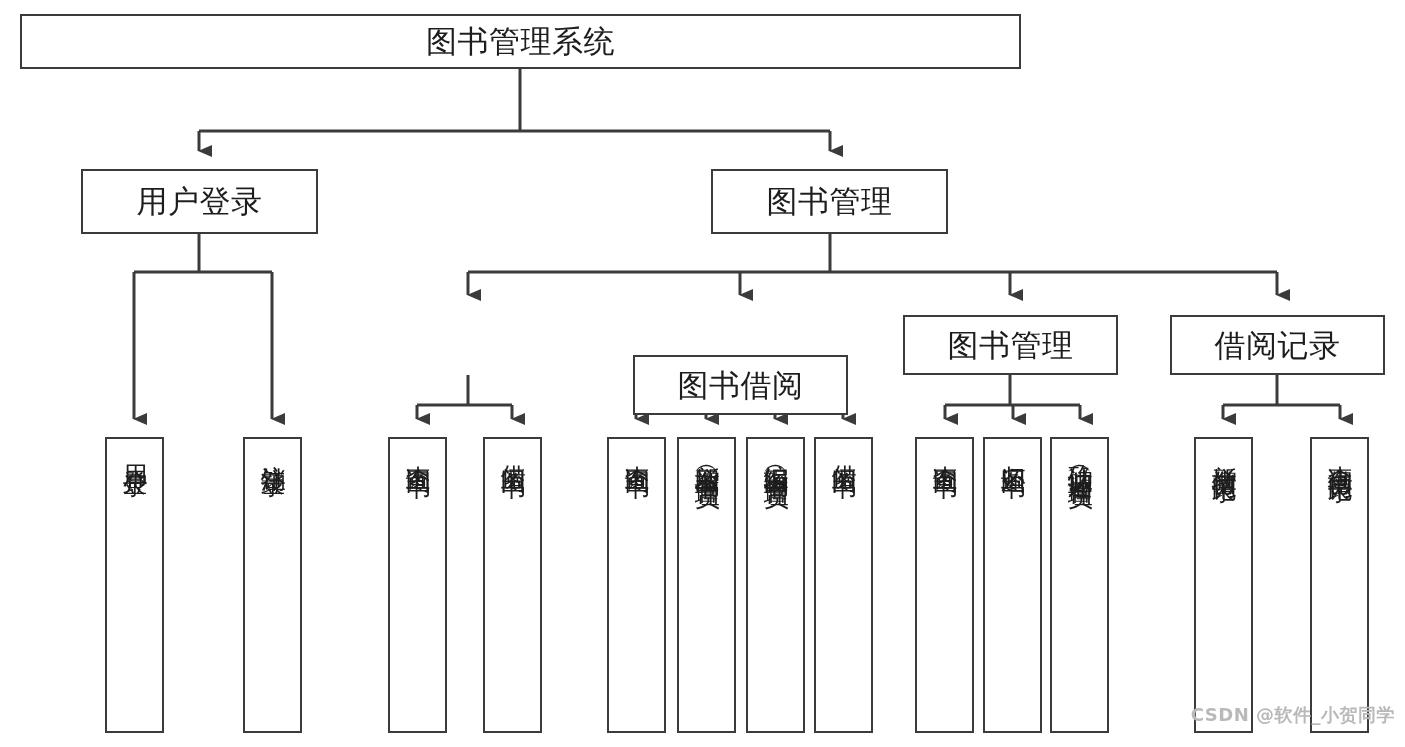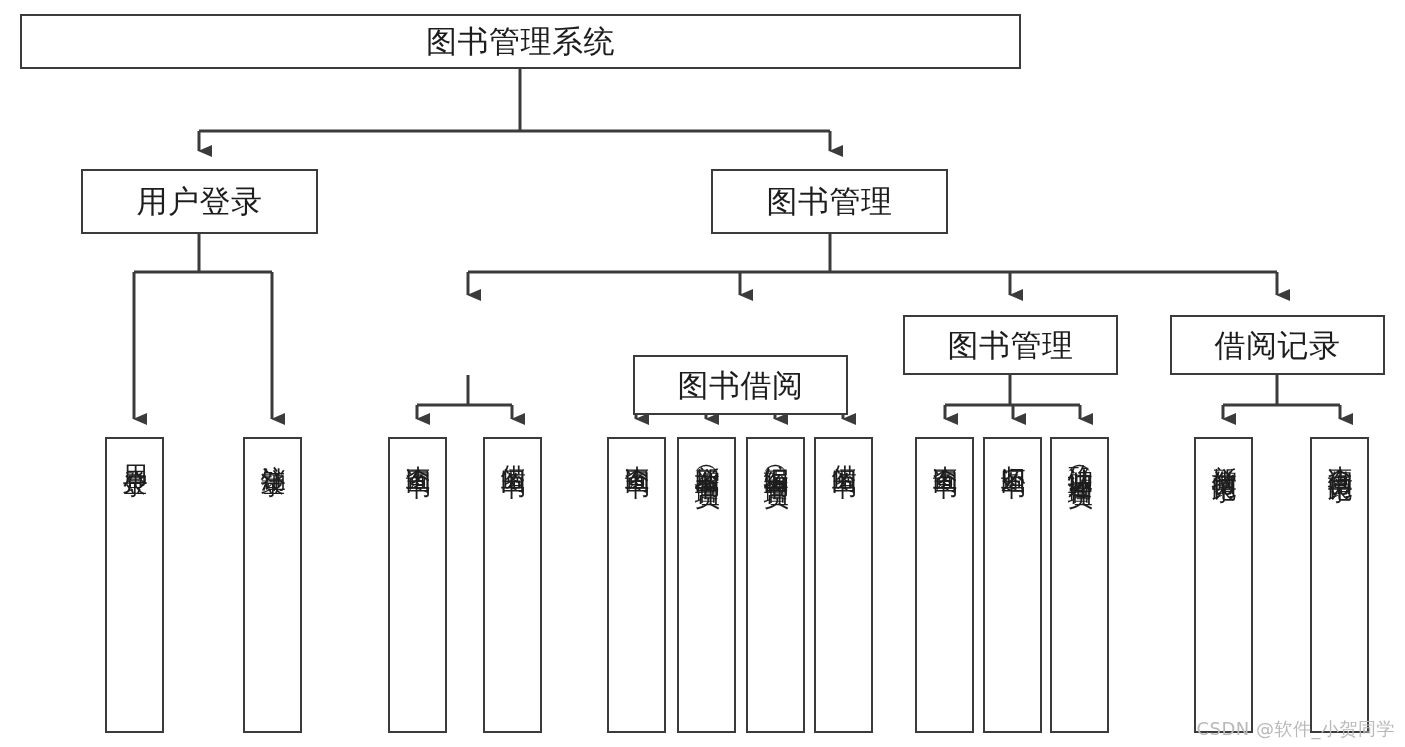--- a/index.html
+++ b/index.html
@@ -54,27 +54,28 @@
     writing-mode: vertical-rl;
     text-orientation: upright;
     letter-spacing: 3px;
     line-height: 1.05;
     font-family: "DejaVu Sans", "Liberation Sans", sans-serif;
     white-space: nowrap;
   }
   #watermark {
     position: absolute;
     right: 10px;
-    bottom: 6px;
+    bottom: 20px;
     font-size: 18px;
     color: #b9b9b9;
     letter-spacing: 0.5px;
     z-index: 6;
     white-space: nowrap;
     font-family: "DejaVu Sans", "Liberation Sans", sans-serif;
+    font-weight: bold;
   }
 </style>
 </head>
 <body>
 
 <div id="diagram-root">
 
   <svg id="diagram-svg" viewBox="0 0 1405 747" xmlns="http://www.w3.org/2000/svg">
     <defs>
       <marker id="arrow" viewBox="0 0 12 14" refX="6" refY="13" markerWidth="12" markerHeight="14" orient="auto-start-reverse" markerUnits="userSpaceOnUse">

